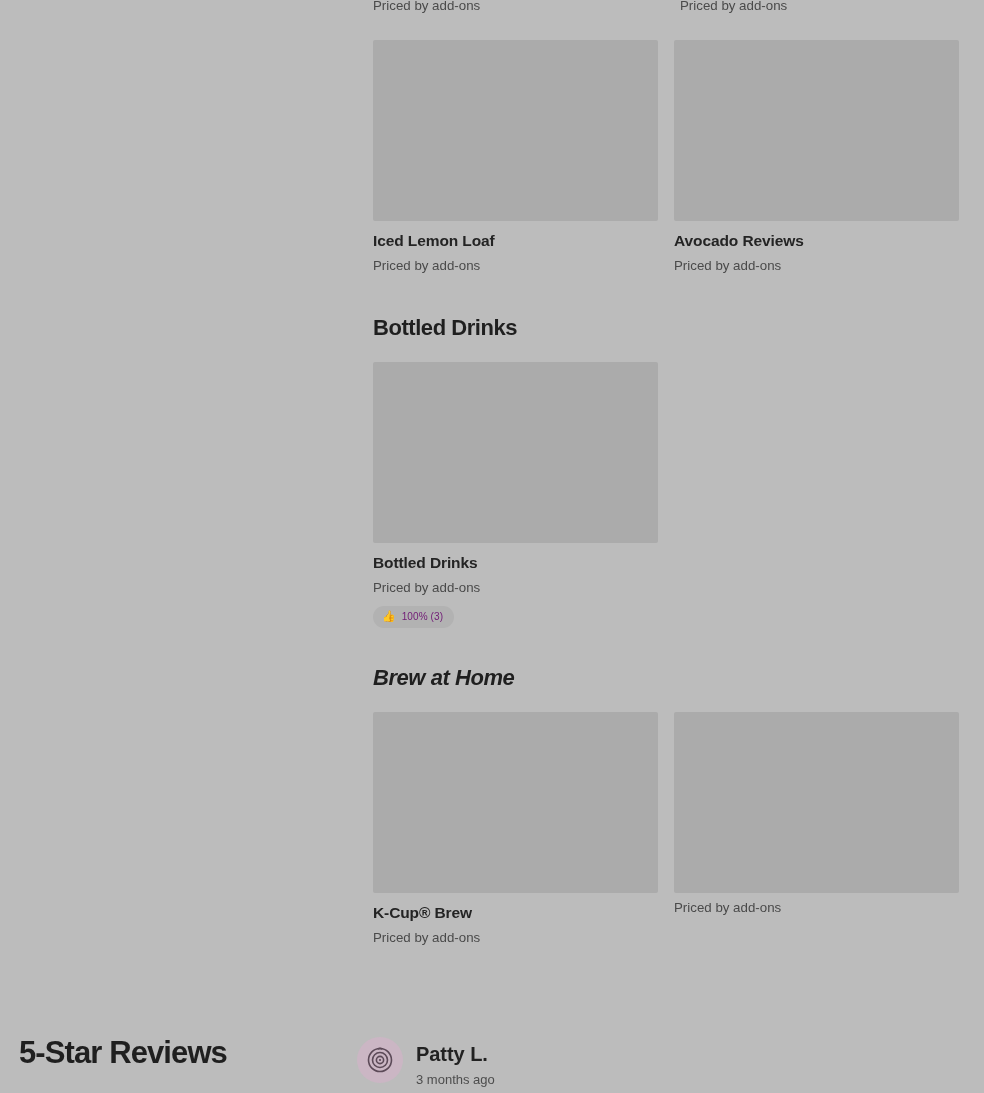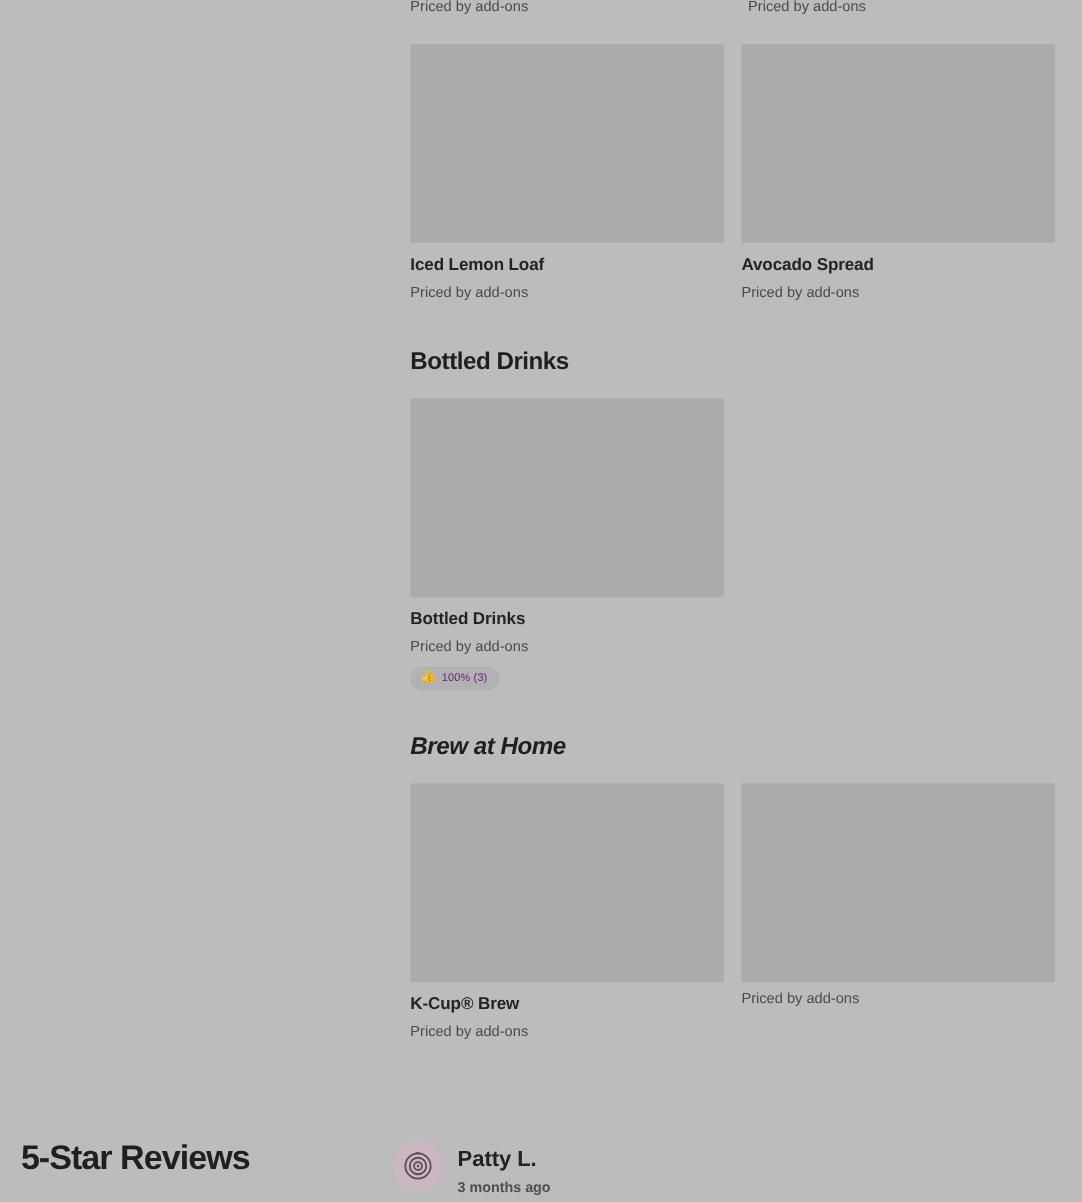--- a/index.html
+++ b/index.html
@@ -159,21 +159,21 @@
   .reviewer-name {
     font-size: 20px;
     font-weight: 700;
     color: #222;
     line-height: 1.2;
     letter-spacing: -0.05px;
   }
 
   .review-time {
     font-size: 13px;
-    font-weight: 700;
+    font-weight: 400;
     color: #4d4d4d;
     line-height: 1.2;
     margin-top: 6px;
   }
 </style>
 </head>
 <body>
 
 <div class="page">
 
@@ -189,21 +189,21 @@
     <div class="grid block-lemon">
 
       <div class="card">
         <div class="card-img"></div>
         <div class="card-title">Iced Lemon Loaf</div>
         <div class="card-sub">Priced by add-ons</div>
       </div>
 
       <div class="card">
         <div class="card-img"></div>
-        <div class="card-title">Avocado Spread</div>
+        <div class="card-title">Avocado Reviews</div>
         <div class="card-sub">Priced by add-ons</div>
       </div>
 
     </div>
 
     <h2 class="section-heading head-bottled">Bottled Drinks</h2>
 
     <div class="grid block-bottled">
       <div class="card">
         <div class="card-img"></div>

